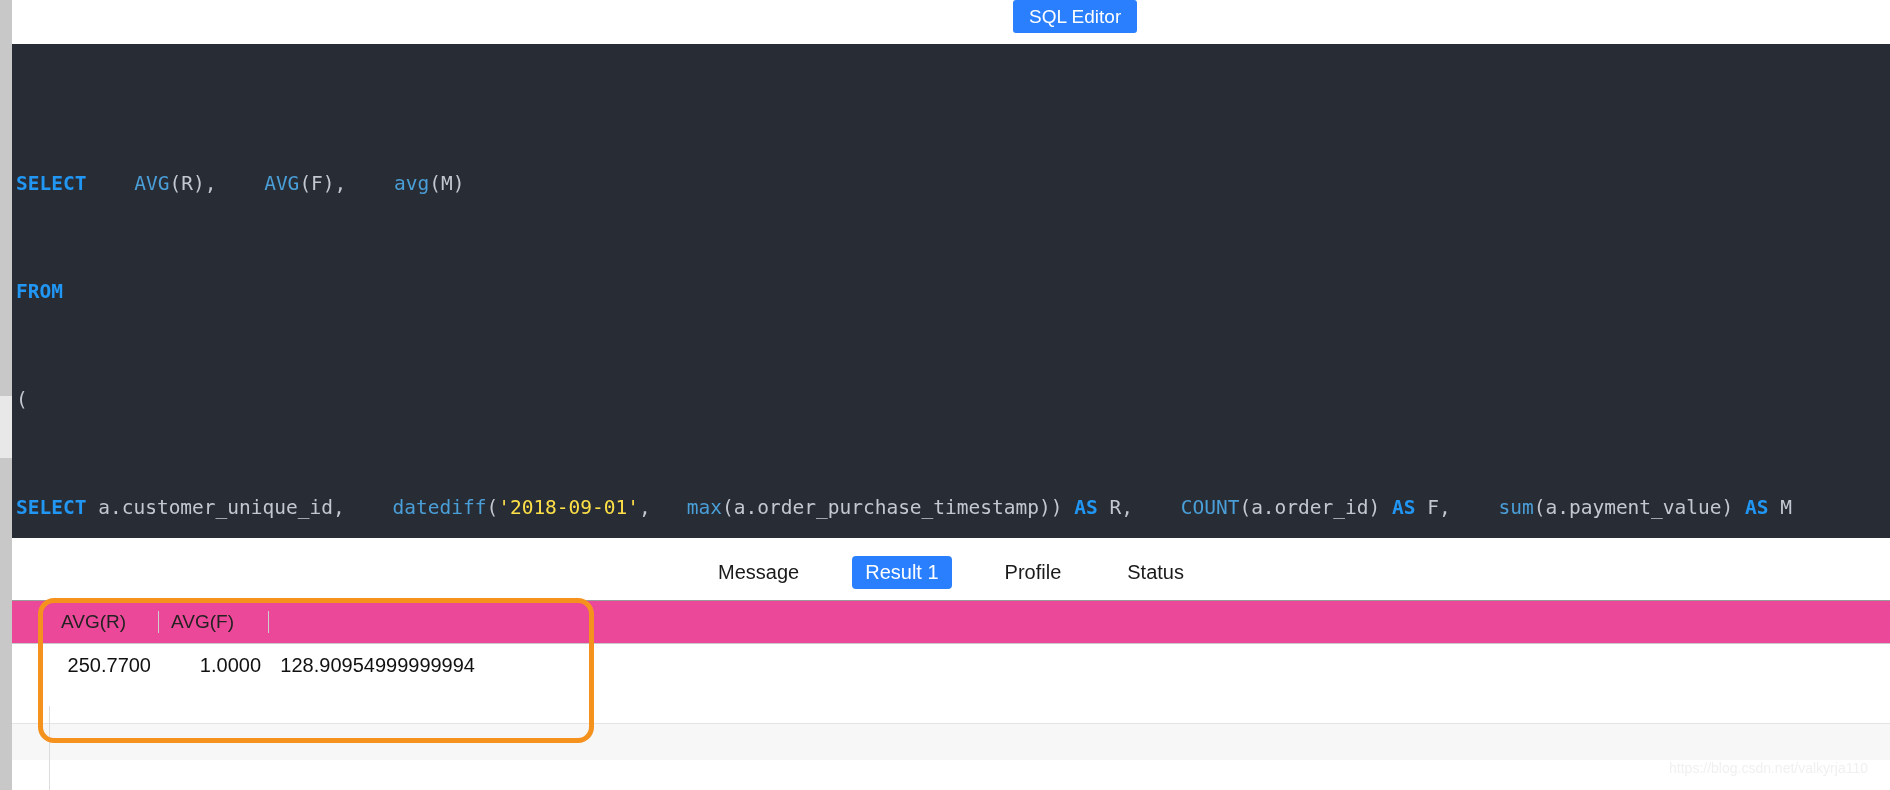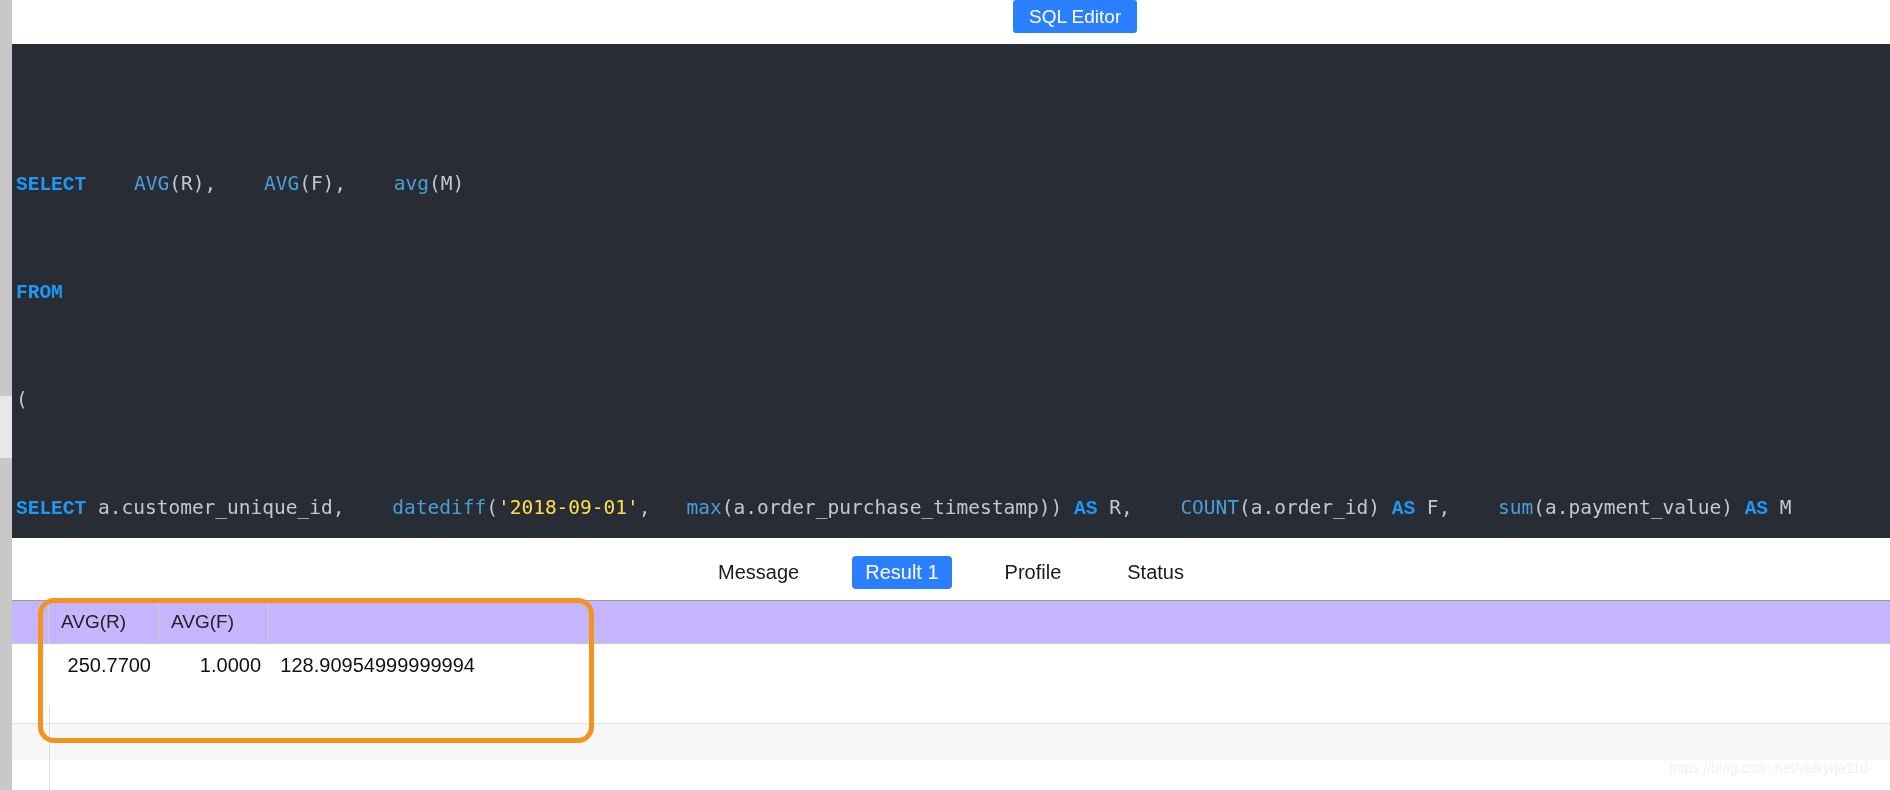--- a/index.html
+++ b/index.html
@@ -72,21 +72,21 @@
     left: 0;
     top: 50px;
     width: 100%;
     font-family: "DejaVu Sans Mono", "Liberation Mono", monospace;
     font-size: 19.5px;
     line-height: 36px;
     white-space: pre;
     color: #c3c8d0;
   }
   .code .ln { display: block; height: 36px; padding-left: 4px; }
-  .kw   { color: #2196f3; font-weight: bold; font-family: Liberation Mono, monospace; }
+  .kw   { color: #2196f3; font-weight: bold; }
   .fn   { color: #4a9fd8; margin-left: 36px; }
   .str  { color: #fde047; }
   .pl   { color: #c3c8d0; }
 
   
   .results {
     position: absolute;
     left: 12px;
     top: 538px;
     width: 1878px;
@@ -121,24 +121,25 @@
   
   .grid {
     position: absolute;
     left: 0;
     top: 62px;
     width: 1878px;
   }
   .grid-head {
     display: flex;
     height: 44px;
-    background: #c4b5fd;
+    background: #ec4899;
     border-top: 1px solid #9a9a9a;
     border-bottom: 1px solid #c9c9c9;
     box-sizing: border-box;
+    align-items: center;
   }
   .grid-head .cell {
     font-size: 19px;
     color: #222;
     display: flex;
     align-items: center;
     padding-left: 12px;
     border-right: 1px solid #cfcfcf;
     box-sizing: border-box;
   }

